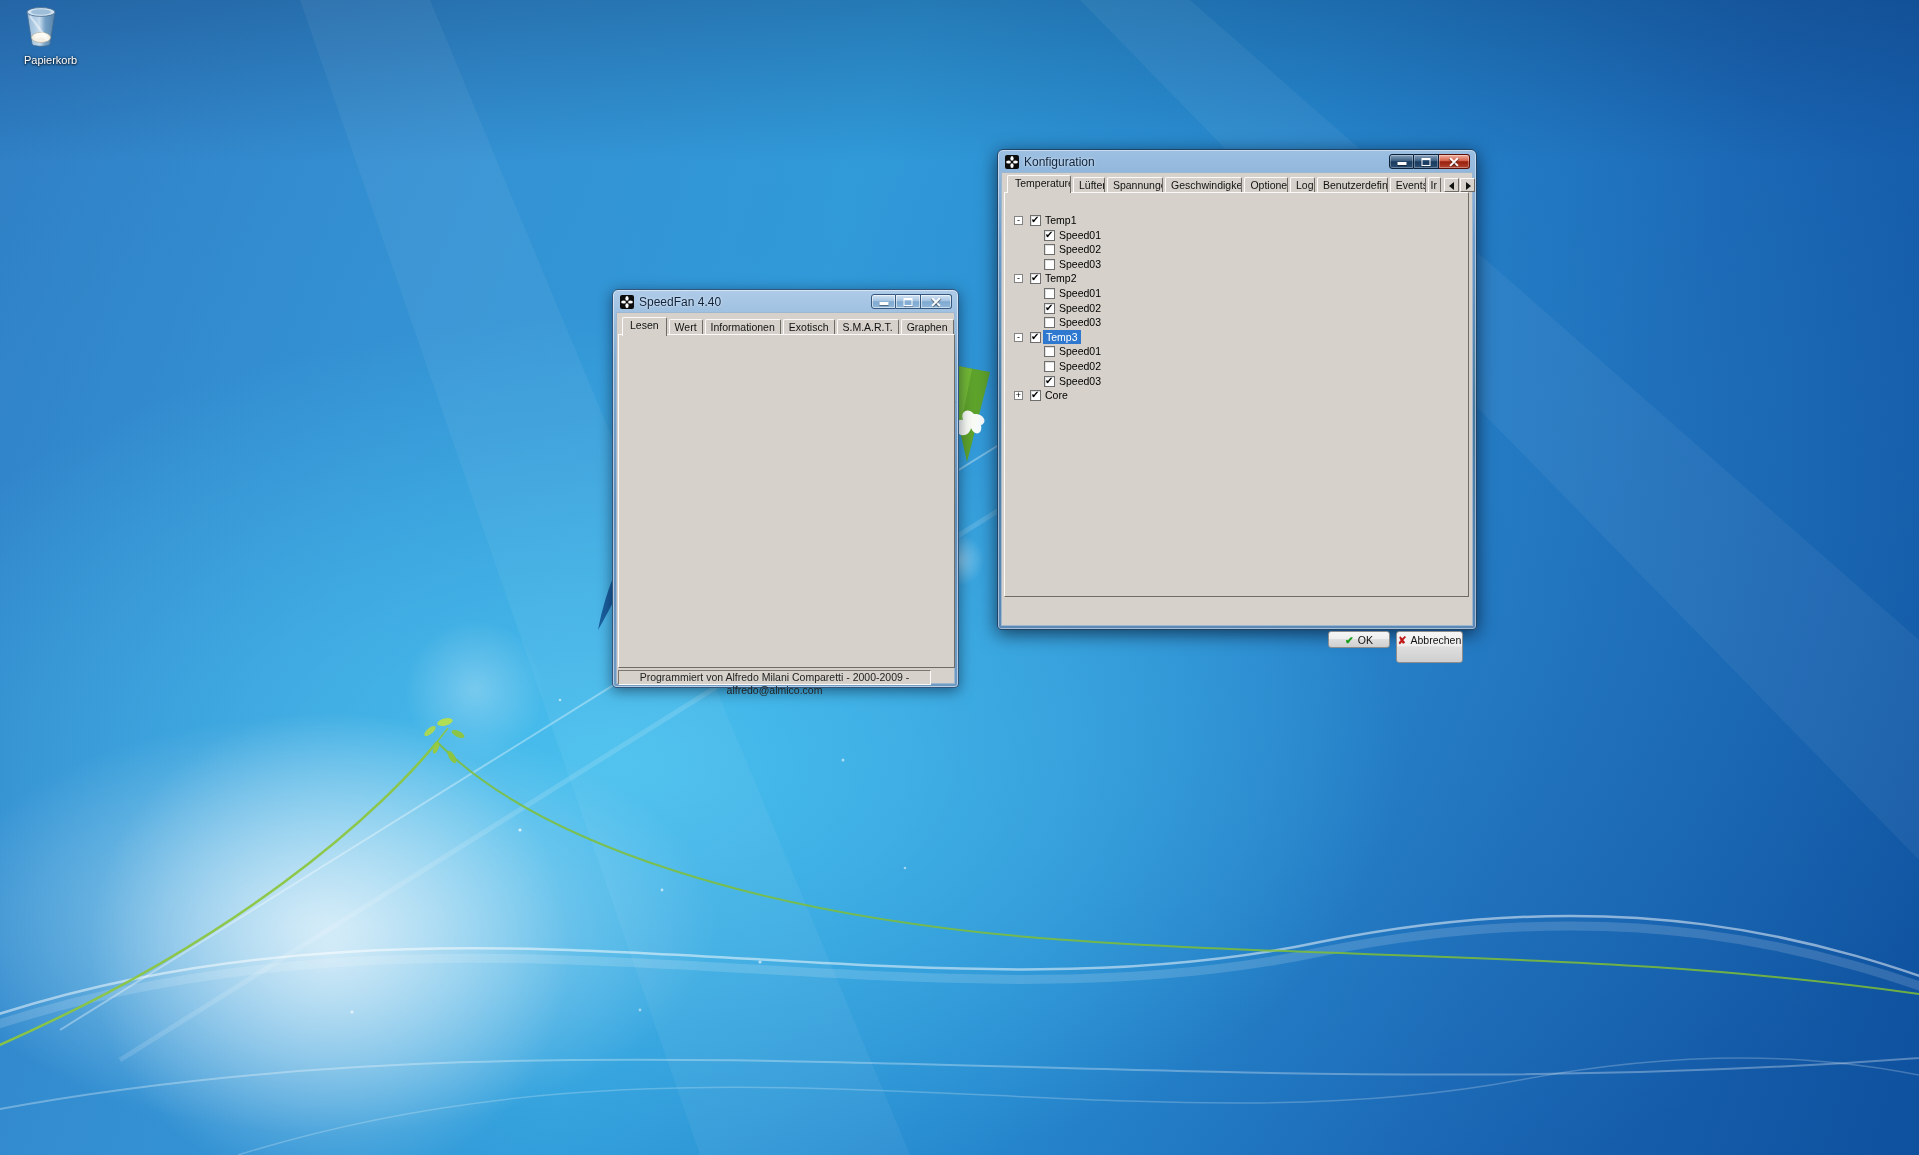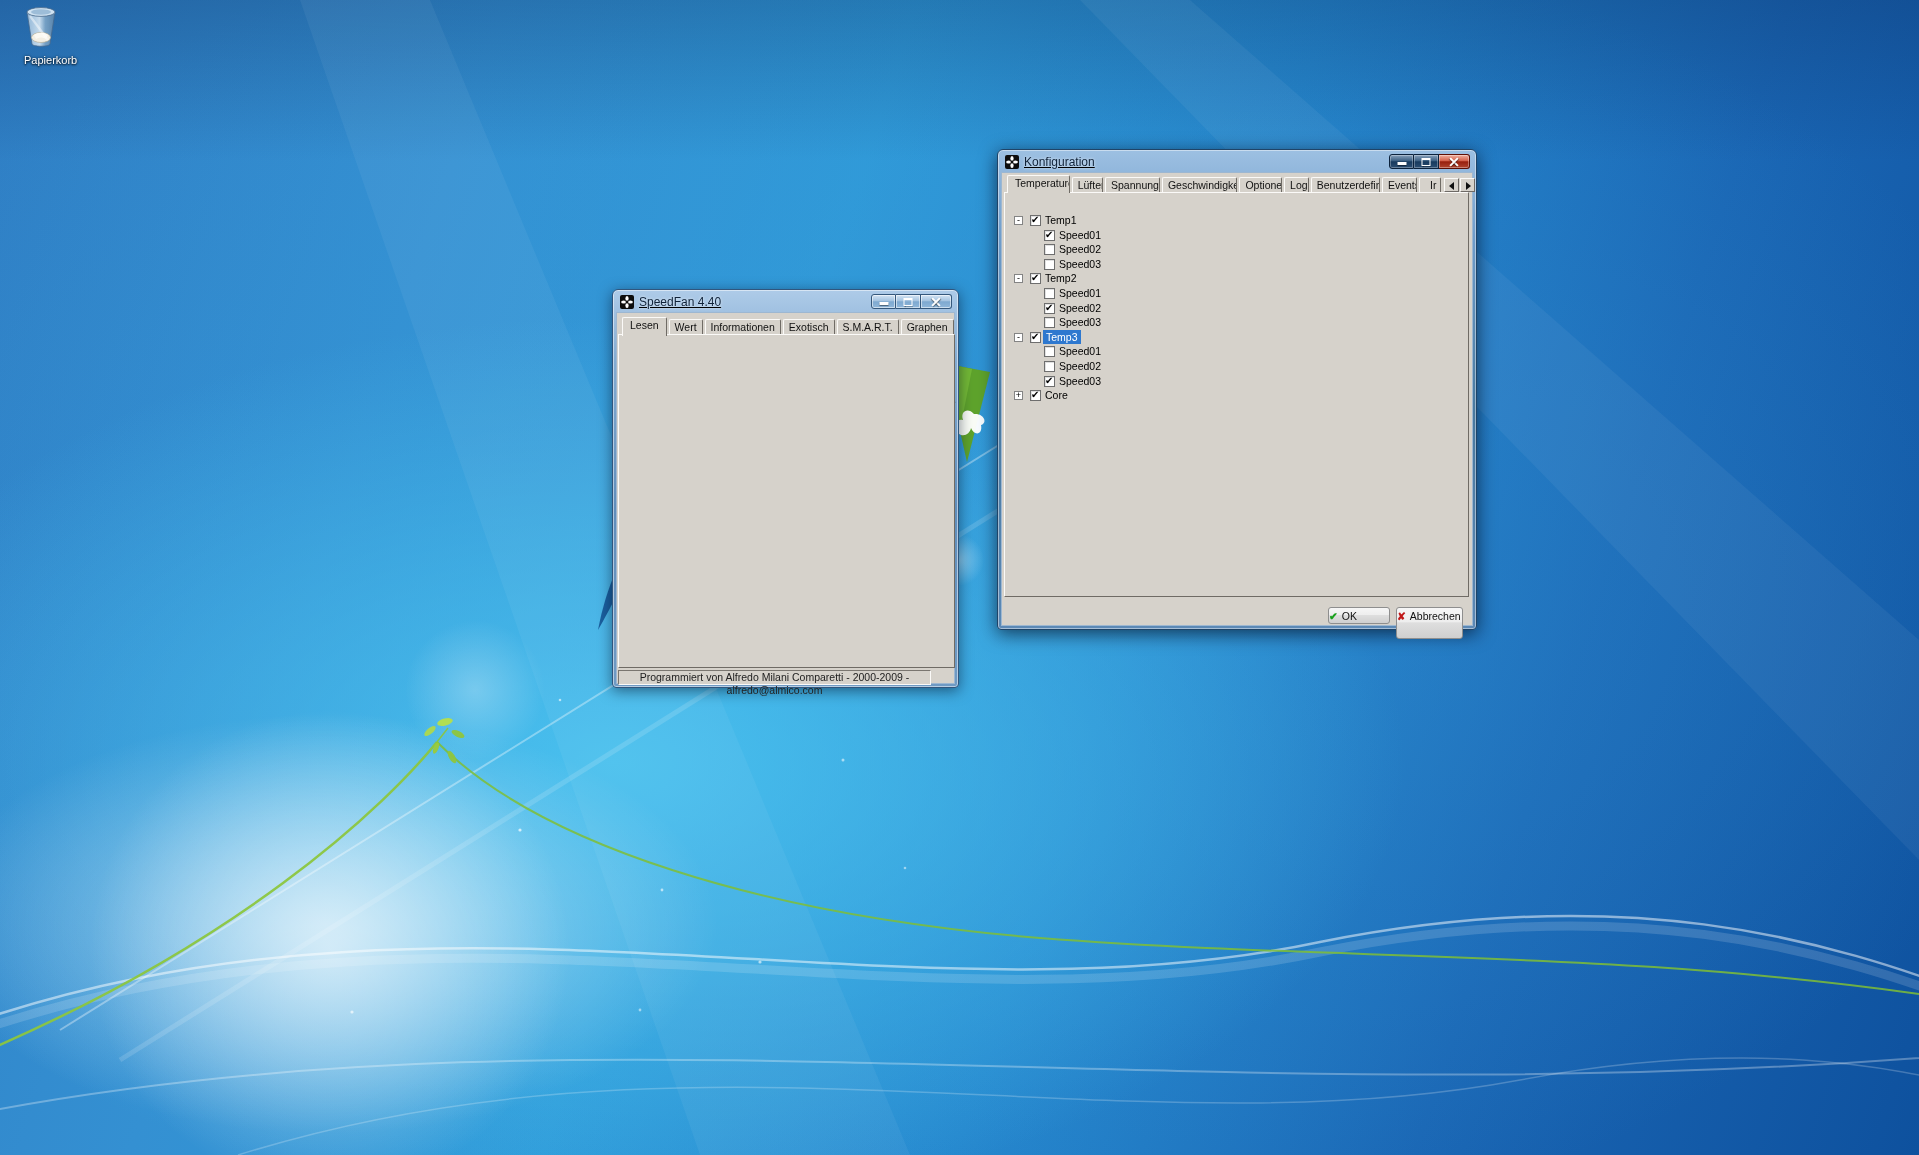--- a/index.html
+++ b/index.html
@@ -26,21 +26,21 @@
     background:linear-gradient(180deg,#aecbe8 0%,#82abd2 18%,#5f8dbb 55%,#6f9ac4 100%);
     border:1px solid #30567e;
     box-shadow:0 3px 14px rgba(0,10,30,.5), inset 0 0 0 1px rgba(255,255,255,.5);
   }
   #cfg-win{
     left:997px; top:149px; width:480px; height:481px;
     background:linear-gradient(180deg,#9dc0e2 0%,#6f9dcb 18%,#49799f 55%,#5c89b6 100%);
     border:1px solid #1f4468;
     box-shadow:0 4px 18px rgba(0,8,24,.65), inset 0 0 0 1px rgba(255,255,255,.45);
   }
-  .titlebar{ position:absolute; left:0; top:0; right:0; height:23px; display:flex; align-items:center; padding:0 6px 0 7px; border-radius:6px 6px 0 0;text-decoration:underline; }
+  .titlebar{ position:absolute; left:0; top:0; right:0; height:23px; display:flex; align-items:center; padding:0 6px 0 7px; border-radius:6px 6px 0 0; }
   .title-text{ font-size:12px; color:#10233a; margin-left:5px; text-shadow:0 0 3px rgba(255,255,255,.8); white-space:nowrap; }
   .fanlogo{ width:14px; height:14px; flex:0 0 auto; }
   .capgroup{ margin-left:auto; display:flex; }
   .cap{ position:relative; width:25px; height:15px; border:1px solid #35587c; border-left-width:0; }
   .cap:first-child{ border-left-width:1px; border-radius:3px 0 0 3px; }
   .cap:last-child{ border-radius:0 3px 3px 0; }
   .cap.lite{ background:linear-gradient(180deg,#d4e4f4 0%,#a4c3e0 45%,#7ea9d0 52%,#90b7da 100%); box-shadow:inset 0 0 0 1px rgba(255,255,255,.55); }
   .cap.dark{ background:linear-gradient(180deg,#8aa3bd 0%,#3c5f82 45%,#173a5e 52%,#2c4e72 100%); border-color:#0b223c; box-shadow:inset 0 0 0 1px rgba(255,255,255,.3); }
   .cap.red{ background:linear-gradient(180deg,#f0b0a0 0%,#d4604a 45%,#981f0e 52%,#b04530 100%); border-color:#5e0f05; box-shadow:inset 0 0 0 1px rgba(255,255,255,.35); width:31px; }
   .g-min{ position:absolute; left:50%; transform:translateX(-50%); bottom:3px; width:9px; height:3px; background:#fff; box-shadow:0 1px 1px rgba(0,0,0,.45); }
@@ -52,21 +52,21 @@
 
   
   .tabstrip{ position:absolute; display:flex; align-items:flex-end; height:19px; }
   .xtab{ height:16px; line-height:15px; padding:0 5px; font-size:10.5px; color:#111; background:#d6d2cb;
          border:1px solid #6f6b65; border-bottom:none; border-top-color:#fbfaf8; border-left-color:#fbfaf8; border-radius:2px 2px 0 0; margin-right:2px; white-space:nowrap; overflow:hidden; }
   .xtab.active{ height:19px; margin-bottom:-1px; padding:0 7px; z-index:4; position:relative; }
   .page3d{ position:absolute; background:#d6d2cb; border:1px solid #6f6b65; border-top-color:#fbfaf8; border-left-color:#fbfaf8; z-index:1; }
   .sunken{ background:#fff; border:1px solid; border-color:#7a7670 #fbfaf8 #fbfaf8 #7a7670; box-shadow:inset 1px 1px 0 rgba(64,64,64,.3); }
   .groupbox{ position:absolute; border:1px solid #9d9a94; box-shadow:inset 0 0 0 1px rgba(255,255,255,.5); }
   .btn7{ position:absolute; background:linear-gradient(180deg,#f6f6f6 0%,#eeeeee 45%,#dedede 50%,#cfcfcf 100%);
-         border:1px solid #8e8e8e; border-radius:3px; font-size:10.5px; color:#111; cursor:default; }
+         border:1px solid #8e8e8e; border-radius:3px; font-size:10.5px; color:#111; text-align:center; cursor:default;margin-top:24px; }
   .btn7.blue{ border-color:#3c7fb1; box-shadow:0 0 2px rgba(64,160,222,.7); }
   .edit{ position:absolute; background:#fff; border:1px solid; border-color:#7a7670 #fbfaf8 #fbfaf8 #7a7670; box-shadow:inset 1px 1px 0 rgba(64,64,64,.25);
          font:10.5px "Liberation Sans",sans-serif; padding:0 2px; color:#000; outline:none; }
   .spin{ position:absolute; background:linear-gradient(135deg,#f2f1ed 47%,#87857f 48%,#87857f 52%,#cdc9c2 53%); border:1px solid; border-color:#fbfaf8 #6e6a66 #6e6a66 #fbfaf8; }
   .spin::before{ content:""; position:absolute; left:1px; top:2px; border-left:3px solid transparent; border-right:3px solid transparent; border-bottom:4px solid #1a1a1a; }
   .spin::after{ content:""; position:absolute; right:1px; bottom:2px; border-left:3px solid transparent; border-right:3px solid transparent; border-top:4px solid #1a1a1a; }
   .lbl-s{ position:absolute; font-size:10.5px; color:#111; white-space:nowrap; }
   .cb-green{ position:absolute; width:13px; height:13px; background:linear-gradient(180deg,#fff,#e8f0e6); border:1px solid #88a090; border-radius:2px; }
   .cb-green::after{ content:"\2714"; position:absolute; left:1px; top:-2px; font-size:11px; font-weight:bold; color:#2f9e2f; }
   .cb-plain{ position:absolute; width:11px; height:11px; background:#fff; border:1px solid #6e6e6e; box-shadow:inset 1px 1px 0 rgba(0,0,0,.12); }
@@ -367,21 +367,21 @@
 
       <div class="tabstrip" style="left:5px; top:1px; width:436px; overflow:hidden;">
         <div class="xtab active">Temperaturen</div>
         <div class="xtab">Lüfter</div>
         <div class="xtab">Spannungen</div>
         <div class="xtab">Geschwindigkeiten</div>
         <div class="xtab">Optionen</div>
         <div class="xtab">Log</div>
         <div class="xtab">Benutzerdefiniert</div>
         <div class="xtab">Events</div>
-        <div class="xtab" style="width:16px; padding:0 10px;">Ir</div>
+        <div class="xtab" style="width:16px; padding:0 2px;">Ir</div>
       </div>
       <div class="arrbtn left" style="left:442px; top:5px;"></div>
       <div class="arrbtn right" style="left:458px; top:5px;"></div>
 
       <div class="page3d" style="left:2px; top:19px; width:465px; height:405px;"></div>
 
       <div class="sunken" style="position:absolute; left:6px; top:23px; width:458px; height:356px;">
         <div class="thead">
           <div class="th" style="left:0;     width:121px;">Name</div>
           <div class="th" style="left:121px; width:98px;">Chip</div>

